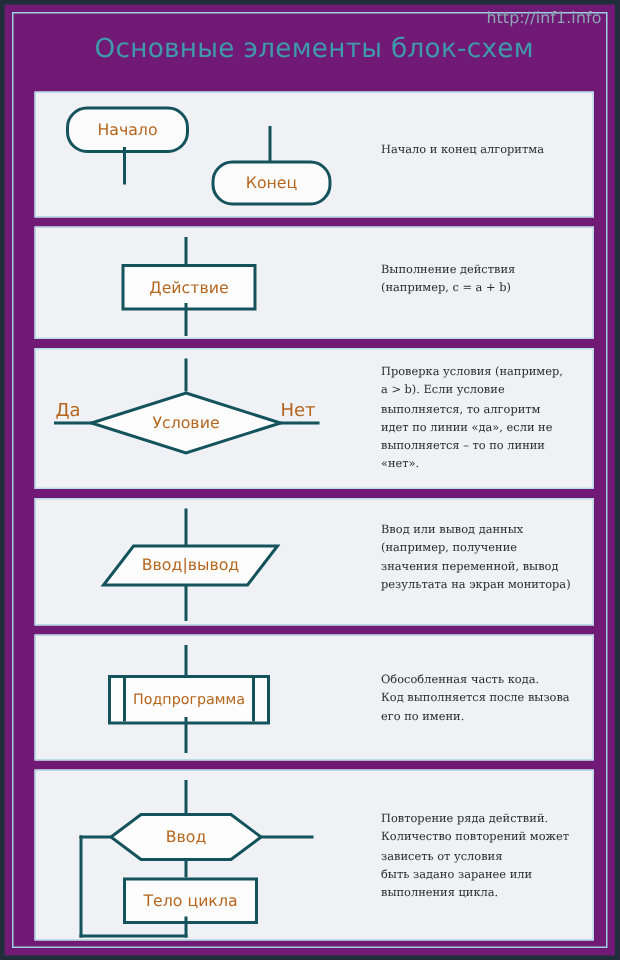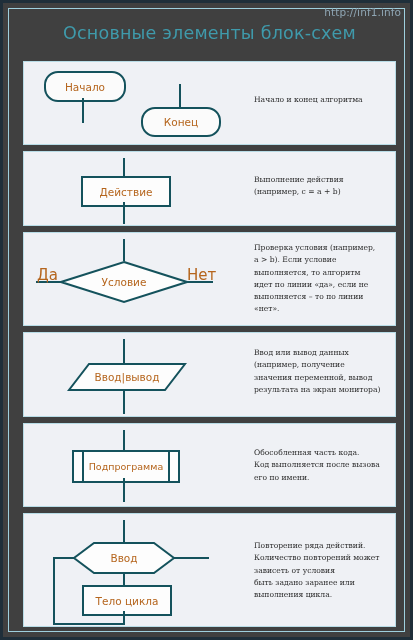--- a/index.html
+++ b/index.html
@@ -4,21 +4,21 @@
 <style>
   html,body{margin:0;padding:0;}
   body{
     width:413px;height:640px;
     background:#0d1a24;
     font-family:"DejaVu Sans",sans-serif;
     overflow:hidden;
   }
   .page{
     position:absolute;left:0;top:0;width:413px;height:640px;
-    background:#404040;
+    background:#701a75;
     box-sizing:border-box;
     border:3px solid #1f2f3a;
   }
   .inner-frame{
     position:absolute;left:5px;top:5px;right:5px;bottom:5px;
     border:1px solid #9fd0de;
     pointer-events:none;
   }
   .watermark{
     position:absolute;right:9px;top:3px;
@@ -67,21 +67,21 @@
     border:2px solid #14525c;background:#fdfdfd;text-align:right;
   }
   .sub-outer{
     position:absolute;border:2px solid #14525c;background:#fdfdfd;
   }
   .sub-bar{position:absolute;width:2px;top:0;bottom:0;background:#14525c;}
   .diamond-wrap,.hex-wrap,.para-wrap{position:absolute;}
   .diamond-wrap svg,.hex-wrap svg,.para-wrap svg{display:block;}
   .lbl{
     position:absolute;color:#b5651d;
-    font-family:"DejaVu Sans",sans-serif;font-size:15px;
+    font-family:"DejaVu Sans",sans-serif;font-size:12px;
   }
 </style>
 </head>
 <body>
 
 <div class="page">
 
   <div class="inner-frame"></div>
 
   <div class="watermark">http://inf1.info</div>

